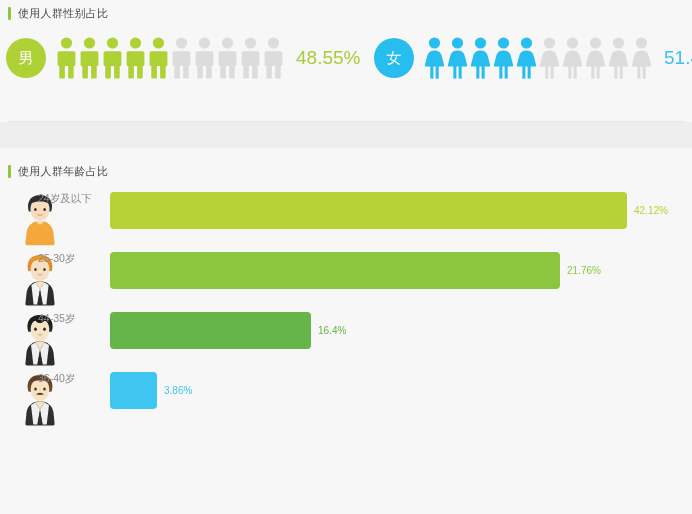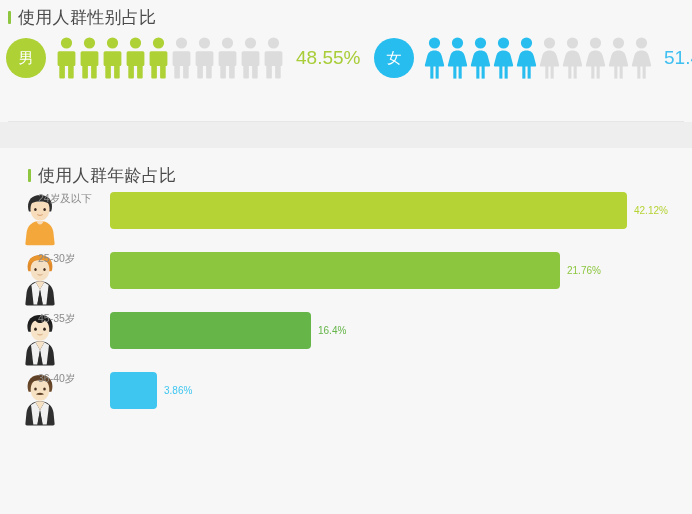--- a/index.html
+++ b/index.html
@@ -7,21 +7,21 @@
     width:692px;height:514px;overflow:hidden;
     background:#f7f7f7;
     font-family:"Liberation Sans","DejaVu Sans",sans-serif;
     -webkit-font-smoothing:antialiased;
   }
   .page{position:relative;width:692px;height:514px;background:#f7f7f7;}
 
   
   .sec-head{display:flex;align-items:center;gap:7px;}
   .sec-bar{width:3px;height:13px;background:#8ec640;border-radius:1px;}
-  .sec-title{font-size:17px;color:#4a4a4a;letter-spacing:.3px;}
+  .sec-title{font-size:11px;color:#4a4a4a;letter-spacing:.3px;}
 
   
   .gender-panel{position:absolute;left:0;top:0;width:692px;height:130px;background:#f7f7f7;}
   .gender-head{position:absolute;left:8px;top:6px;}
   .gender-rows{position:absolute;left:0;top:30px;width:692px;height:56px;}
   .gender-group{position:absolute;display:flex;align-items:center;height:56px;}
   .g-male{left:6px;}
   .g-female{left:374px;}
   .badge{
     width:40px;height:40px;border-radius:50%;
@@ -38,21 +38,21 @@
 
   .source{
     position:absolute;left:8px;top:99px;
     font-size:11px;color:#9b9b9b;letter-spacing:.2px;
   }
   .divider{position:absolute;left:8px;top:121px;width:676px;height:1px;background:#e6e6e6;}
   .gap{position:absolute;left:0;top:122px;width:692px;height:26px;background:#eeeeee;}
 
   
   .age-panel{position:absolute;left:0;top:148px;width:692px;height:366px;background:#f7f7f7;}
-  .age-head{position:absolute;left:8px;top:16px;margin-left:20px;}
+  .age-head{position:absolute;left:8px;top:16px;}
 
   .rows{position:absolute;left:0;top:44px;width:692px;}
   .row{position:relative;height:60px;display:flex;padding-left:14px;}
   .avatar{position:relative;width:44px;height:54px;margin-left:4px;flex:0 0 auto;}
   .avatar svg{display:block;}
   .row-label{
     position:absolute;left:38px;
     font-size:10.5px;color:#8a8a8a;white-space:nowrap;
   }
   .bar-wrap{position:absolute;left:110px;display:flex;align-items:center;}
@@ -272,21 +272,21 @@
               <ellipse cx="17.5" cy="17.2" rx="1.3" ry="1.6" fill="#2e2218"></ellipse>
               <ellipse cx="26.5" cy="17.2" rx="1.3" ry="1.6" fill="#2e2218"></ellipse>
               <path d="M19.8 22.4c1.3.8 3.1.8 4.4 0" stroke="#d2a478" stroke-width="1" fill="none" stroke-linecap="round"></path>
               <path d="M22 29.2c7.5 0 12.7 4.6 13.5 11.4l1.1 11.1c.1 1-.6 1.7-1.6 1.7H9c-1 0-1.7-.7-1.6-1.7l1.1-11.1c.8-6.8 6-11.4 13.5-11.4z" fill="#2b2b2b"></path>
               <path d="M17.6 30.3 22 38l-2.7 14.5h-4L13 33.1z" fill="#efefef"></path>
               <path d="M26.4 30.3 22 38l2.7 14.5h4L31 33.1z" fill="#efefef"></path>
               <path d="M17.6 30.3 22 38l4.4-7.7c-1.4-.7-2.8-1.1-4.4-1.1s-3 .4-4.4 1.1z" fill="#f7e3c8"></path>
               <path d="M22 38 19.6 52.5h4.8z" fill="#2b2b2b"></path>
             </svg>
           </div>
-          <span class="row-label">45-35岁</span>
+          <span class="row-label">44-35岁</span>
           <div class="bar-wrap">
             <div class="bar" style="width:201px;background:#65b548;"></div>
             <span class="bar-val" style="color:#65b548;">16.4%</span>
           </div>
         </div>
         <div class="row">
           <div class="avatar">
             <svg width="44" height="54" viewBox="0 0 44 54">
               <path d="M22 3c8.2 0 12.4 4.8 12.4 11.5 0 3-1 5.2-1 5.2H10.6s-1-2.2-1-5.2C9.6 7.8 13.8 3 22 3z" fill="#6b4a2c"></path>
               <path d="M22 7.5c5.9 0 9.3 3.5 9.3 10s-3.9 11.3-9.3 11.3-9.3-4.8-9.3-11.3 3.4-10 9.3-10z" fill="#f7e1c3"></path>

